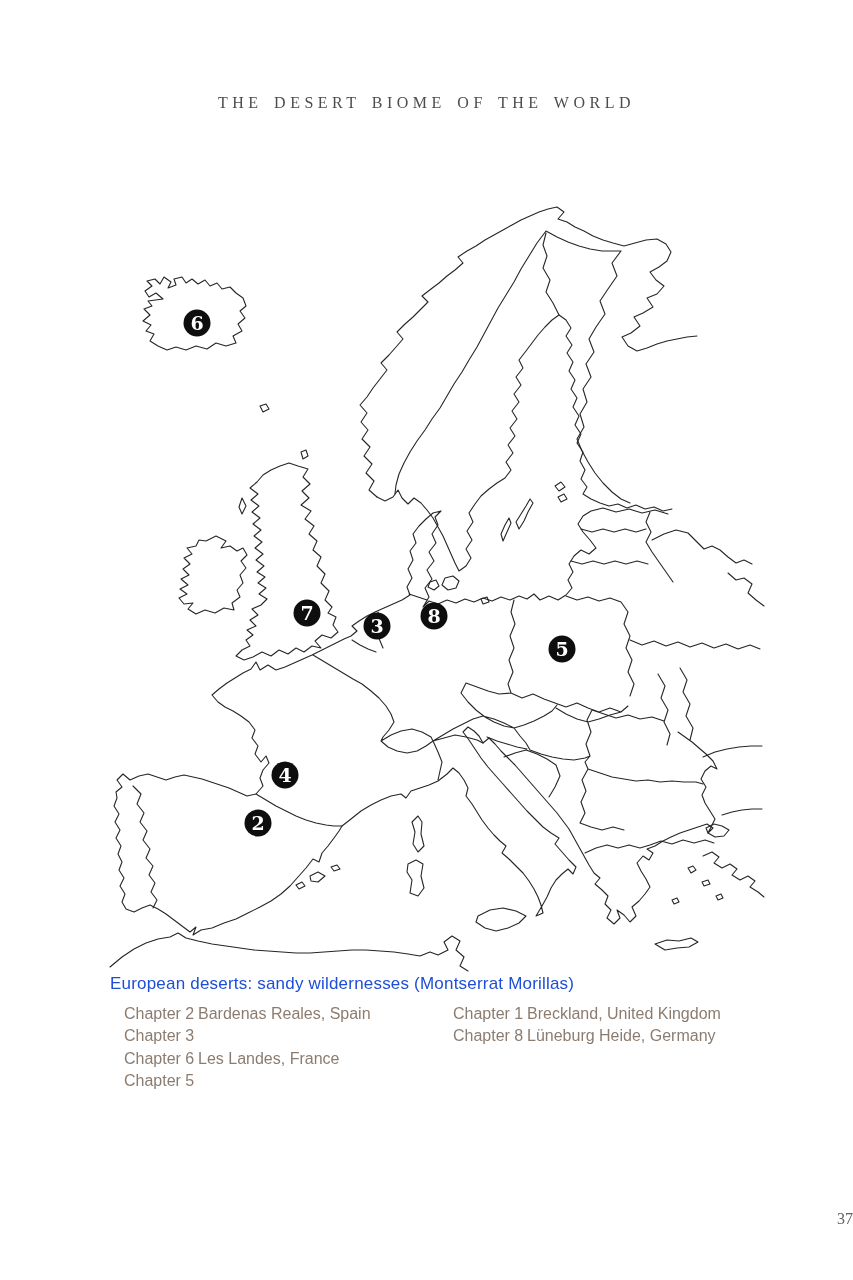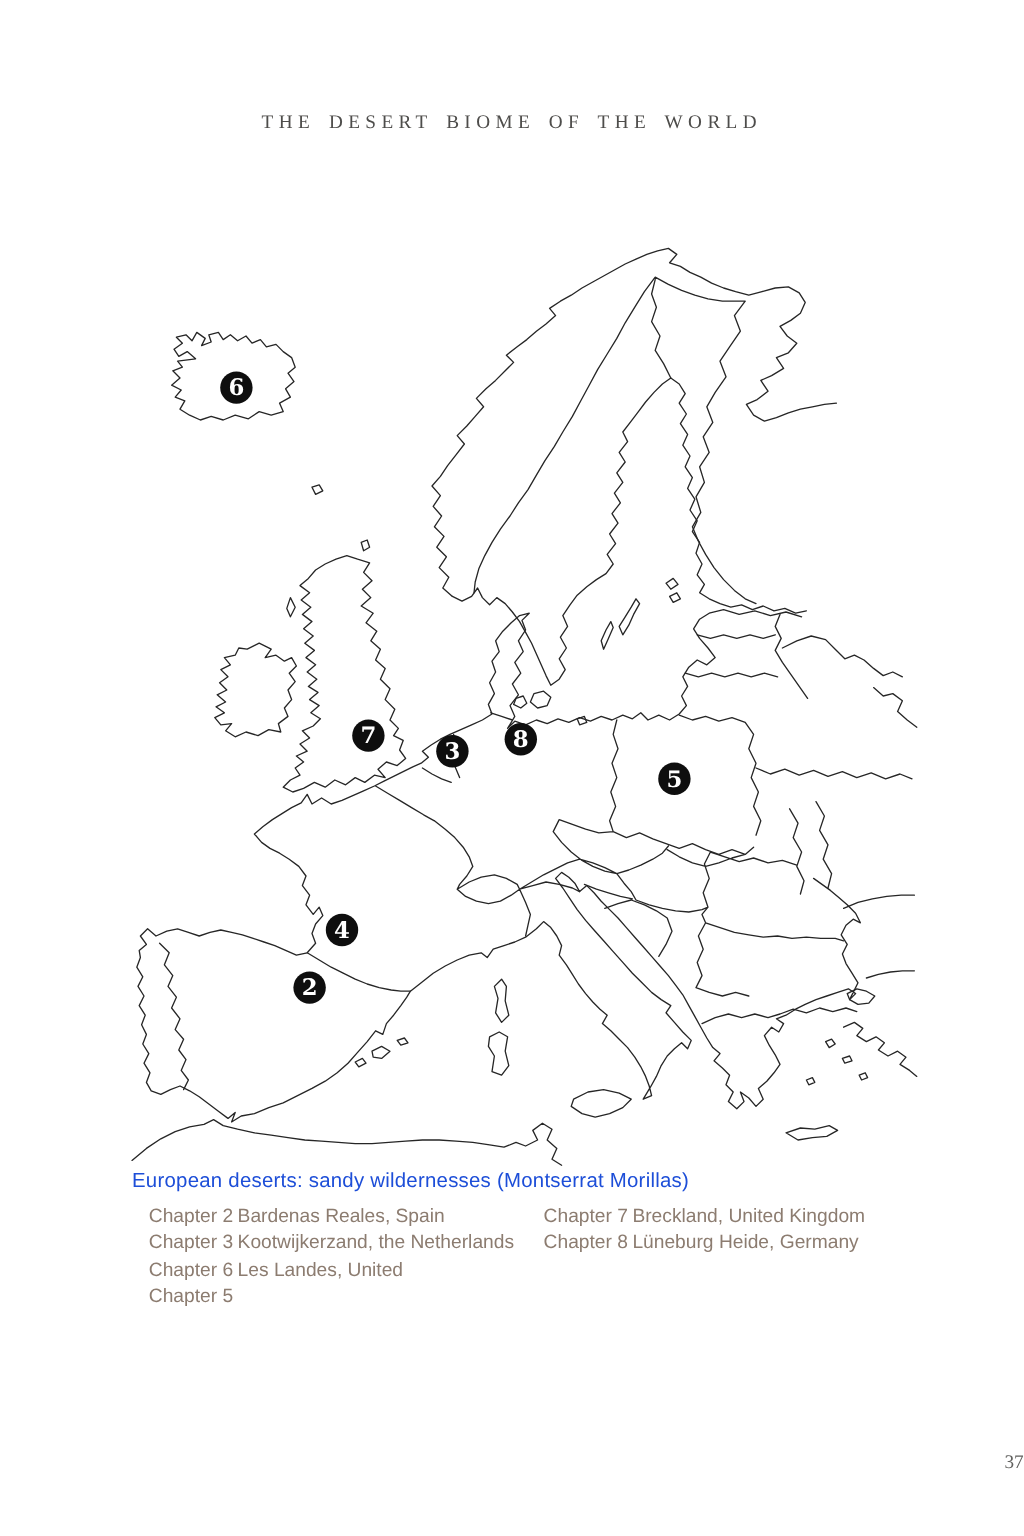--- a/index.html
+++ b/index.html
@@ -92,33 +92,32 @@
 
   <div class="caption">European deserts: sandy wildernesses (Montserrat Morillas)</div>
 
   <div class="chapter-col" id="chapters-left">
       <div class="chapter-row">
         <span class="ch-label">Chapter 2</span>
         <span>Bardenas Reales, Spain</span>
       </div>
       <div class="chapter-row">
         <span class="ch-label">Chapter 3</span>
-        <span>Kootwijkerzand, the Netherlands</span>
       </div>
       <div class="chapter-row">
         <span class="ch-label">Chapter 6</span>
-        <span>Les Landes, United</span>
+        <span>Les Landes, France</span>
       </div>
       <div class="chapter-row">
         <span class="ch-label">Chapter 5</span>
       </div>
     </div>
   <div class="chapter-col" id="chapters-right">
       <div class="chapter-row">
-        <span class="ch-label">Chapter 7</span>
+        <span class="ch-label">Chapter 1</span>
         <span>Breckland, United Kingdom</span>
       </div>
       <div class="chapter-row">
         <span class="ch-label">Chapter 8</span>
         <span>Lüneburg Heide, Germany</span>
       </div>
     </div>
 
   <div class="folio">37</div>
 

